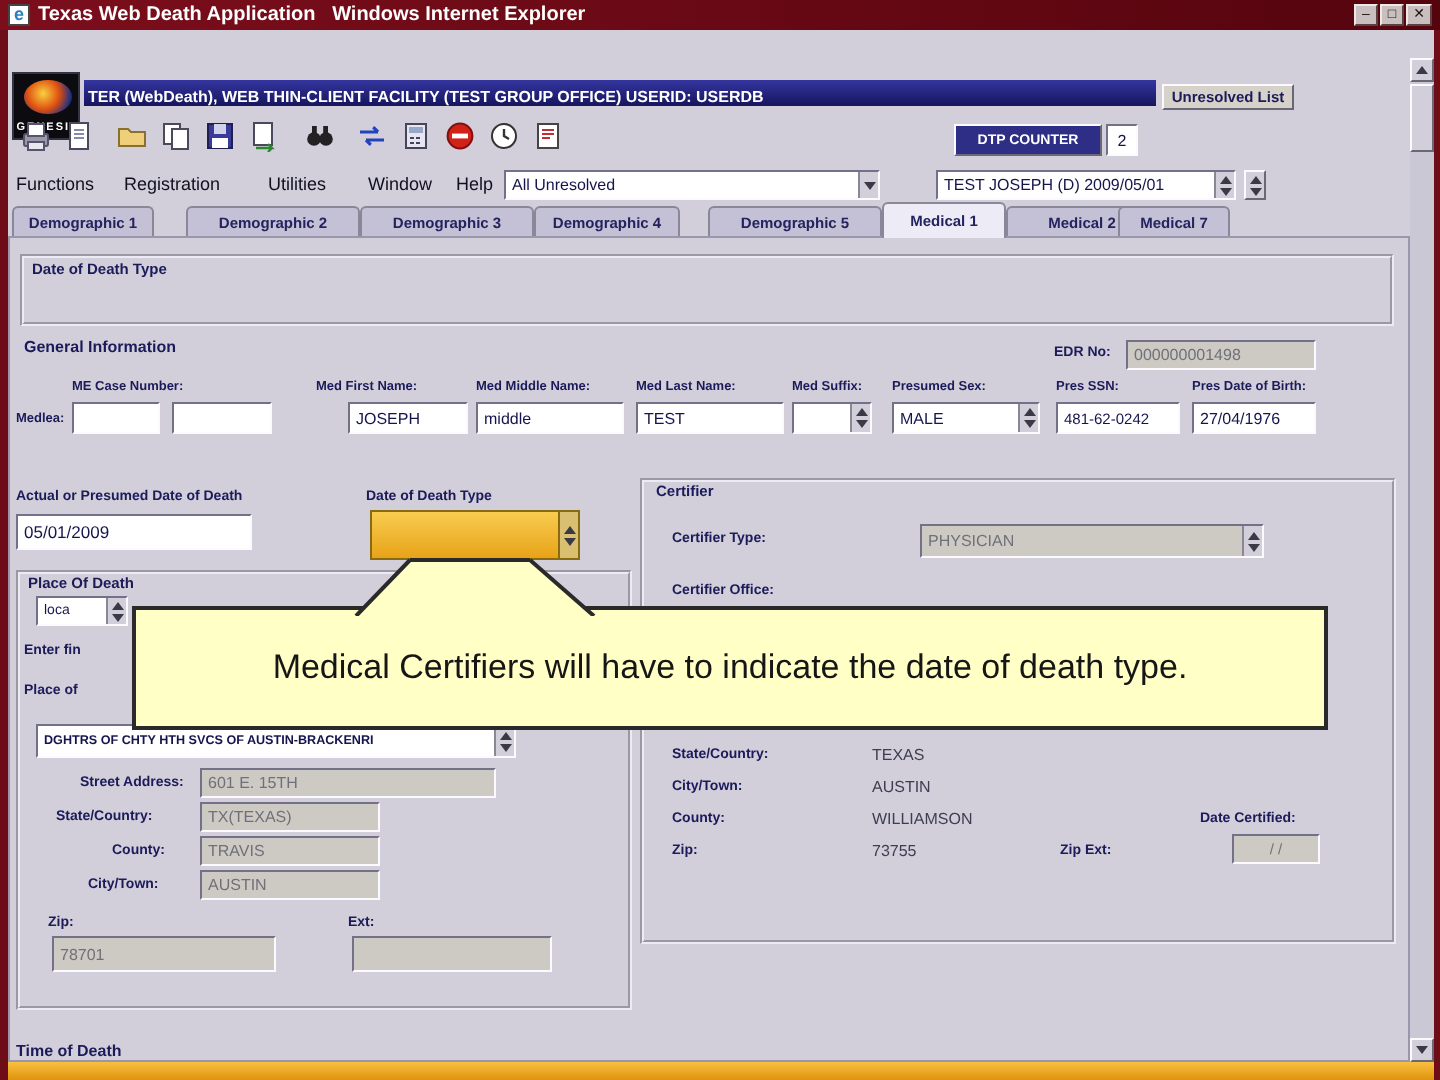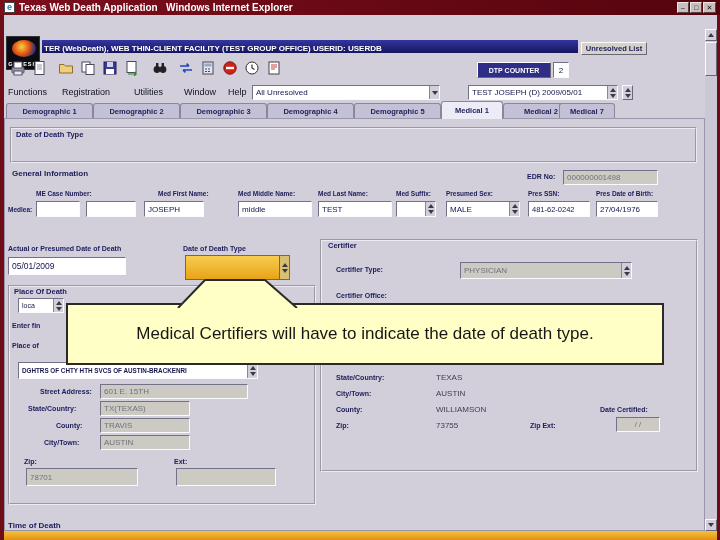--- a/index.html
+++ b/index.html
@@ -169,24 +169,24 @@
     <span class="spin">
         <i class="u"></i>
         <i class="d"></i>
       </span>
   </div>
   <div class="abs raise" style="left:622px;top:85px;width:11px;height:15px;background:#d2cfda;display:flex;flex-direction:column;align-items:center;justify-content:center;gap:2px">
     <i class="abs" style="position:static;width:0;height:0;border-left:3px solid transparent;border-right:3px solid transparent;border-bottom:4px solid #3a3a46"></i>
     <i class="abs" style="position:static;width:0;height:0;border-left:3px solid transparent;border-right:3px solid transparent;border-top:4px solid #3a3a46"></i>
   </div>
 
-  <div class="tab" style="left:6px;width:87px">Demographic 1</div>
+  <div class="tab" style="left:6px;width:71px">Demographic 1</div>
   <div class="tab" style="left:93px;width:87px">Demographic 2</div>
   <div class="tab" style="left:180px;width:87px">Demographic 3</div>
-  <div class="tab" style="left:267px;width:87px">Demographic 4</div>
+  <div class="tab" style="left:267px;width:73px">Demographic 4</div>
   <div class="tab" style="left:354px;width:87px">Demographic 5</div>
   <div class="tab active" style="left:441px;width:62px">Medical 1</div>
   <div class="tab" style="left:503px;width:76px">Medical 2</div>
   <div class="tab" style="left:559px;width:56px">Medical 7</div>
 
   <div class="abs" style="left:4px;top:118px;width:701px;height:413px;background:#d2cfda;border:1px solid #9a97ac"></div>
 
   <div class="grp" style="left:10px;top:127px;width:687px;height:36px"></div>
   <div class="lb" style="left:16px;top:131px;font-size:7.5px">Date of Death Type</div>
 
@@ -205,21 +205,21 @@
   <div class="lb lb65" style="left:528px;top:190px">Pres SSN:</div>
   <div class="lb lb65" style="left:596px;top:190px">Pres Date of Birth:</div>
 
   <div class="lb lb65" style="left:8px;top:206px">Medlea:</div>
   <div class="fld sunk" style="left:36px;top:201px;width:44px">
       <span class="fv"></span>
     </div>
   <div class="fld sunk" style="left:86px;top:201px;width:50px">
       <span class="fv"></span>
     </div>
-  <div class="fld sunk" style="left:144px;top:201px;width:60px">
+  <div class="fld sunk" style="left:174px;top:201px;width:60px">
       <span class="fv">JOSEPH</span>
     </div>
   <div class="fld sunk" style="left:238px;top:201px;width:74px">
       <span class="fv">middle</span>
     </div>
   <div class="fld sunk" style="left:318px;top:201px;width:74px">
       <span class="fv">TEST</span>
     </div>
   <div class="fld sunk" style="left:396px;top:201px;width:40px">
       <span class="fv"></span>

